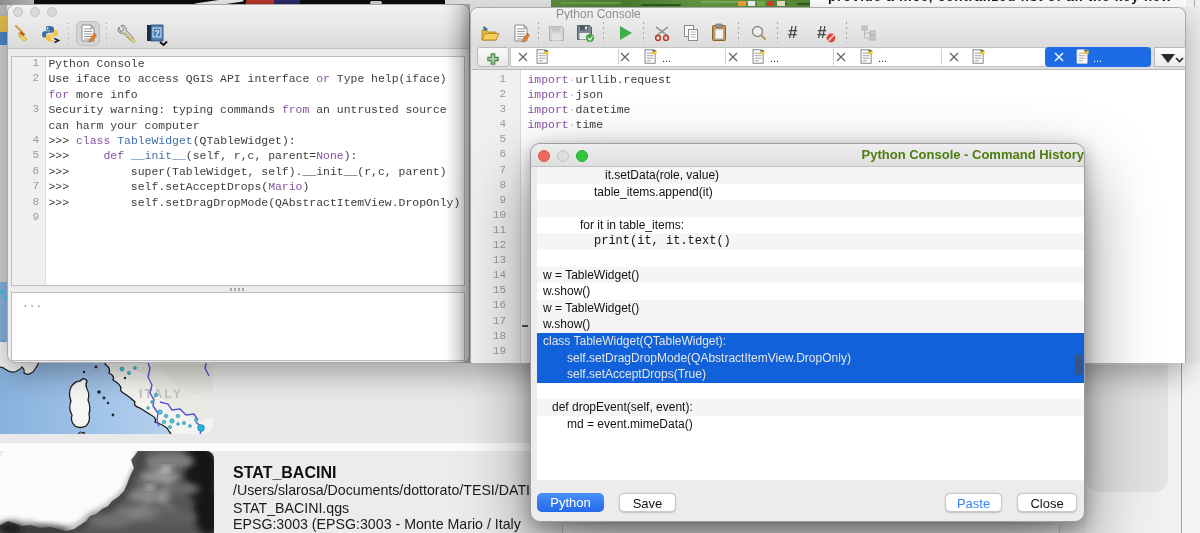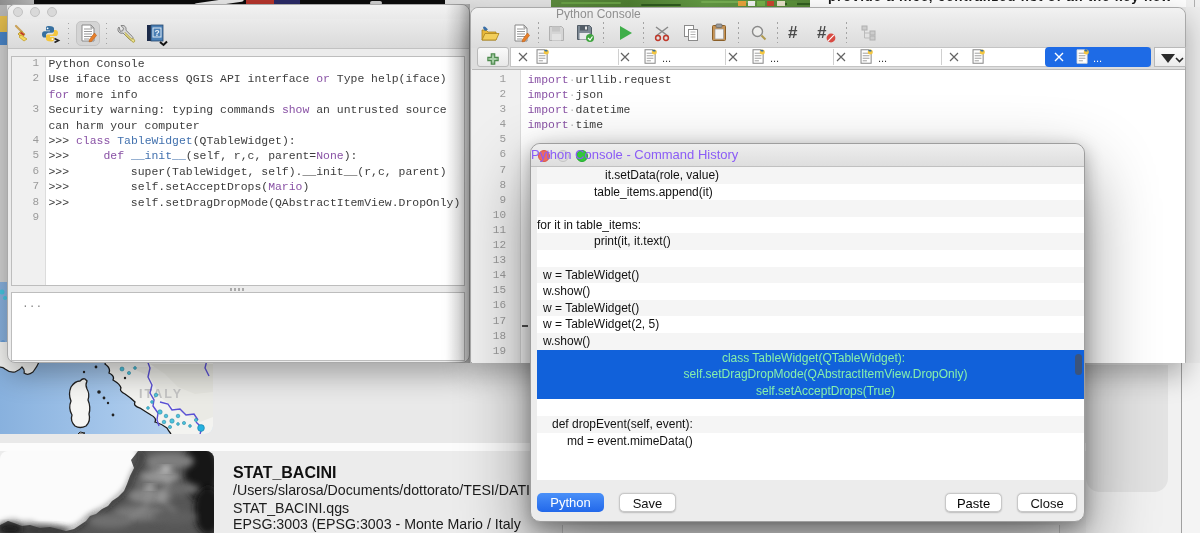--- a/index.html
+++ b/index.html
@@ -213,21 +213,21 @@
 
 4
 5
 6
 7
 8
 9</div>
     <pre class="abs mono" style="left:36.5px;top:-1px;font-size:11.45px;line-height:15.4px;color:#3c3c3c;">Python Console
 Use iface to access QGIS API interface <span style="color:#8952a5">or</span> Type help(iface)
 <span style="color:#8952a5">for</span> more info
-Security warning: typing commands <span style="color:#8952a5">show</span> an untrusted source
+Security warning: typing commands <span style="color:#8952a5">from</span> an untrusted source
 can harm your computer
 &gt;&gt;&gt; <span style="color:#8952a5">class</span> <span style="color:#4271ae">TableWidget</span>(QTableWidget):
 &gt;&gt;&gt;     <span style="color:#8952a5">def</span> <span style="color:#4271ae">__init__</span>(self, r,c, parent=<span style="color:#8952a5">None</span>):
 &gt;&gt;&gt;         super(TableWidget, self).__init__(r,c, parent)
 &gt;&gt;&gt;         self.setAcceptDrops(<span style="color:#8952a5">Mario</span>)
 &gt;&gt;&gt;         self.setDragDropMode(QAbstractItemView.DropOnly)</pre>
   </div>
 
   <div class="abs" style="left:222px;top:283px;width:14px;height:3px;background:repeating-linear-gradient(90deg,#aaa 0 2px, transparent 2px 4px);"></div>
 
@@ -431,43 +431,42 @@
     <div class="abs" style="left:50px;top:255px;width:6px;height:2px;background:#555;"></div>
   </div>
 </div>
 
 <div class="abs" style="left:530px;top:143px;width:555px;height:379px;background:#ececec;border:1px solid #9e9e9e;border-radius:10px;box-shadow:0 30px 70px rgba(0,0,0,0.45), 0 5px 18px rgba(0,0,0,0.3);">
 
   <div class="abs" style="left:0;top:0;width:553px;height:23px;background:linear-gradient(#eeeeee,#dedede);border-bottom:1px solid #c0c0c0;border-radius:10px 10px 0 0;"></div>
   <div class="abs" style="left:7px;top:6px;width:12px;height:12px;border-radius:50%;background:#ee6a5e;border:0.5px solid #d8574a;"></div>
   <div class="abs" style="left:26px;top:6px;width:12px;height:12px;border-radius:50%;background:#dedede;border:0.5px solid #c4c4c4;"></div>
   <div class="abs" style="left:45px;top:6px;width:12px;height:12px;border-radius:50%;background:#32c73c;border:0.5px solid #24ab2e;"></div>
-  <div class="abs" style="left:0;top:3px;width:553px;text-align:left;font-size:13px;color:#8b5cf6;">Python Console - Command History</div>
+  <div class="abs" style="left:0;top:3px;width:553px;text-align:right;font-size:13px;color:#4d7c0f;font-weight:bold;">Python Console - Command History</div>
 
   <div class="abs" style="left:6px;top:23px;width:547px;height:313px;background:#fff;overflow:hidden;font-size:12px;color:#111;">
     <div style="height:16.6px;background:#f5f5f5;padding-left:68px;line-height:16.6px;">it.setData(role, value)</div>
     <div style="height:16.6px;background:#fff;padding-left:57px;line-height:16.6px;">table_items.append(it)</div>
     <div style="height:16.6px;background:#f5f5f5;"></div>
-    <div style="height:16.6px;background:#fff;line-height:16.6px;">for it in table_items:</div>
-    <div style="height:16.6px;background:#f5f5f5;padding-left:57px;line-height:16.6px;">print(it, it.text()</div>
+    <div style="height:16.6px;background:#fff;padding-left:43px;line-height:16.6px;">for it in table_items:</div>
+    <div style="height:16.6px;background:#f5f5f5;padding-left:57px;line-height:16.6px;font-family:Liberation Mono, monospace;">print(it, it.text()</div>
     <div style="height:16.6px;background:#fff;"></div>
     <div style="height:16.6px;background:#f5f5f5;padding-left:6px;line-height:16.6px;">w = TableWidget()</div>
     <div style="height:16.6px;background:#fff;padding-left:6px;line-height:16.6px;">w.show()</div>
     <div style="height:16.6px;background:#f5f5f5;padding-left:6px;line-height:16.6px;">w = TableWidget()</div>
-    <div style="height:16.6px;background:#fff;padding-left:6px;line-height:16.6px;">w = TableWidget(2, 5)</div>
     <div style="height:16.6px;background:#f5f5f5;padding-left:6px;line-height:16.6px;">w.show()</div>
-    <div style="background:#1161da;color:#86efac;text-align:center;">
+    <div style="background:#1161da;color:#e5e5e5;">
       <div style="height:16.6px;padding-left:6px;line-height:16.6px;">class TableWidget(QTableWidget):</div>
       <div style="height:16.6px;padding-left:30px;line-height:16.6px;">self.setDragDropMode(QAbstractItemView.DropOnly)</div>
       <div style="height:16.6px;padding-left:30px;line-height:16.6px;">self.setAcceptDrops(True)</div>
     </div>
     <div style="height:16.6px;background:#fff;"></div>
     <div style="height:16.6px;background:#f5f5f5;padding-left:15px;line-height:16.6px;">def dropEvent(self, event):</div>
     <div style="height:16.6px;background:#fff;padding-left:30px;line-height:16.6px;">md = event.mimeData()</div>
   </div>
 
   <div class="abs" style="left:544px;top:210px;width:7px;height:21px;background:#4a505c;border-radius:4px;opacity:0.75;"></div>
 
   <div class="abs" style="left:6px;top:349px;width:67px;height:19px;background:linear-gradient(#4a90f8,#2268ea);border-radius:5px;color:#fff;font-size:13px;text-align:center;line-height:19px;">Python</div>
   <div class="abs" style="left:88px;top:349px;width:57px;height:19px;background:#fff;border:0.5px solid #c8c8c8;border-radius:5px;box-shadow:0 0.5px 1.5px rgba(0,0,0,0.2);color:#111;font-size:13px;text-align:center;line-height:19px;">Save</div>
-  <div class="abs" style="left:414px;top:349px;width:57px;height:19px;background:#fff;border:0.5px solid #c8c8c8;border-radius:5px;box-shadow:0 0.5px 1.5px rgba(0,0,0,0.2);color:#000000;font-size:13px;text-align:center;line-height:19px;">Paste</div>
+  <div class="abs" style="left:414px;top:349px;width:57px;height:19px;background:#fff;border:0.5px solid #c8c8c8;border-radius:5px;box-shadow:0 0.5px 1.5px rgba(0,0,0,0.2);color:#3b82f6;font-size:13px;text-align:center;line-height:19px;">Paste</div>
   <div class="abs" style="left:486px;top:349px;width:60px;height:19px;background:#fff;border:0.5px solid #c8c8c8;border-radius:5px;box-shadow:0 0.5px 1.5px rgba(0,0,0,0.2);color:#111;font-size:13px;text-align:center;line-height:19px;">Close</div>
 </div>
 
 </body></html>

